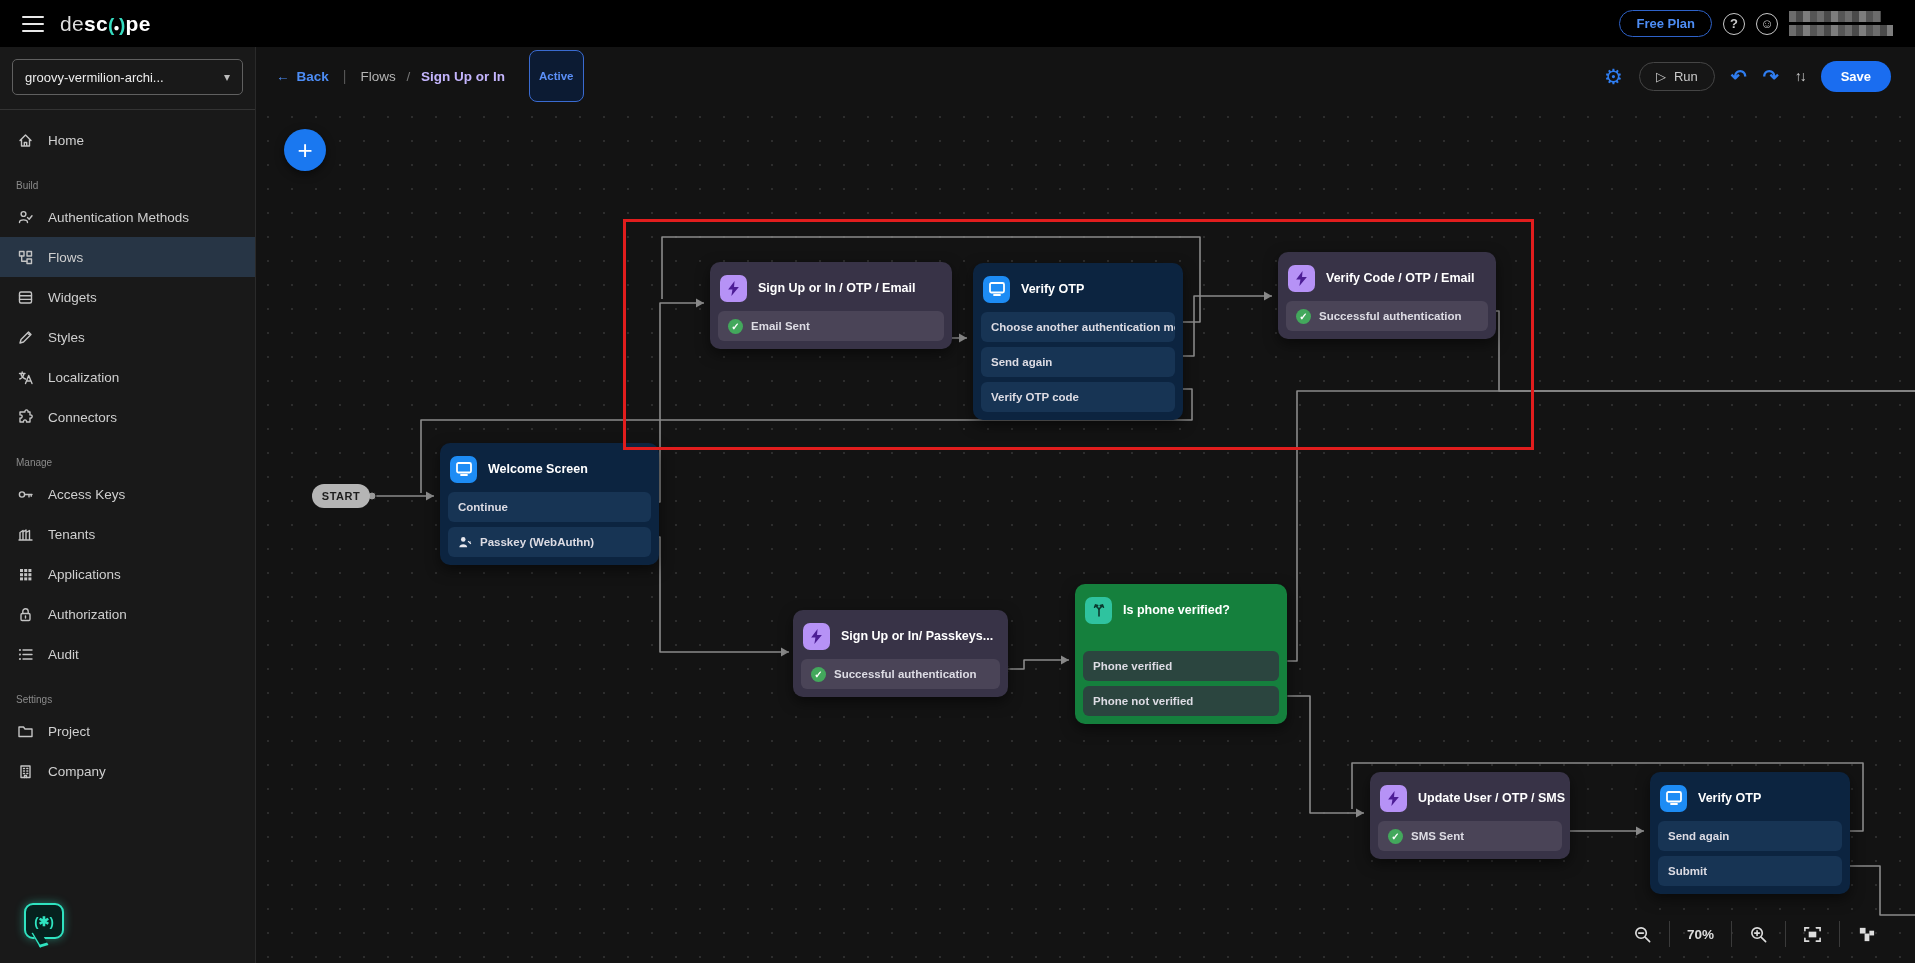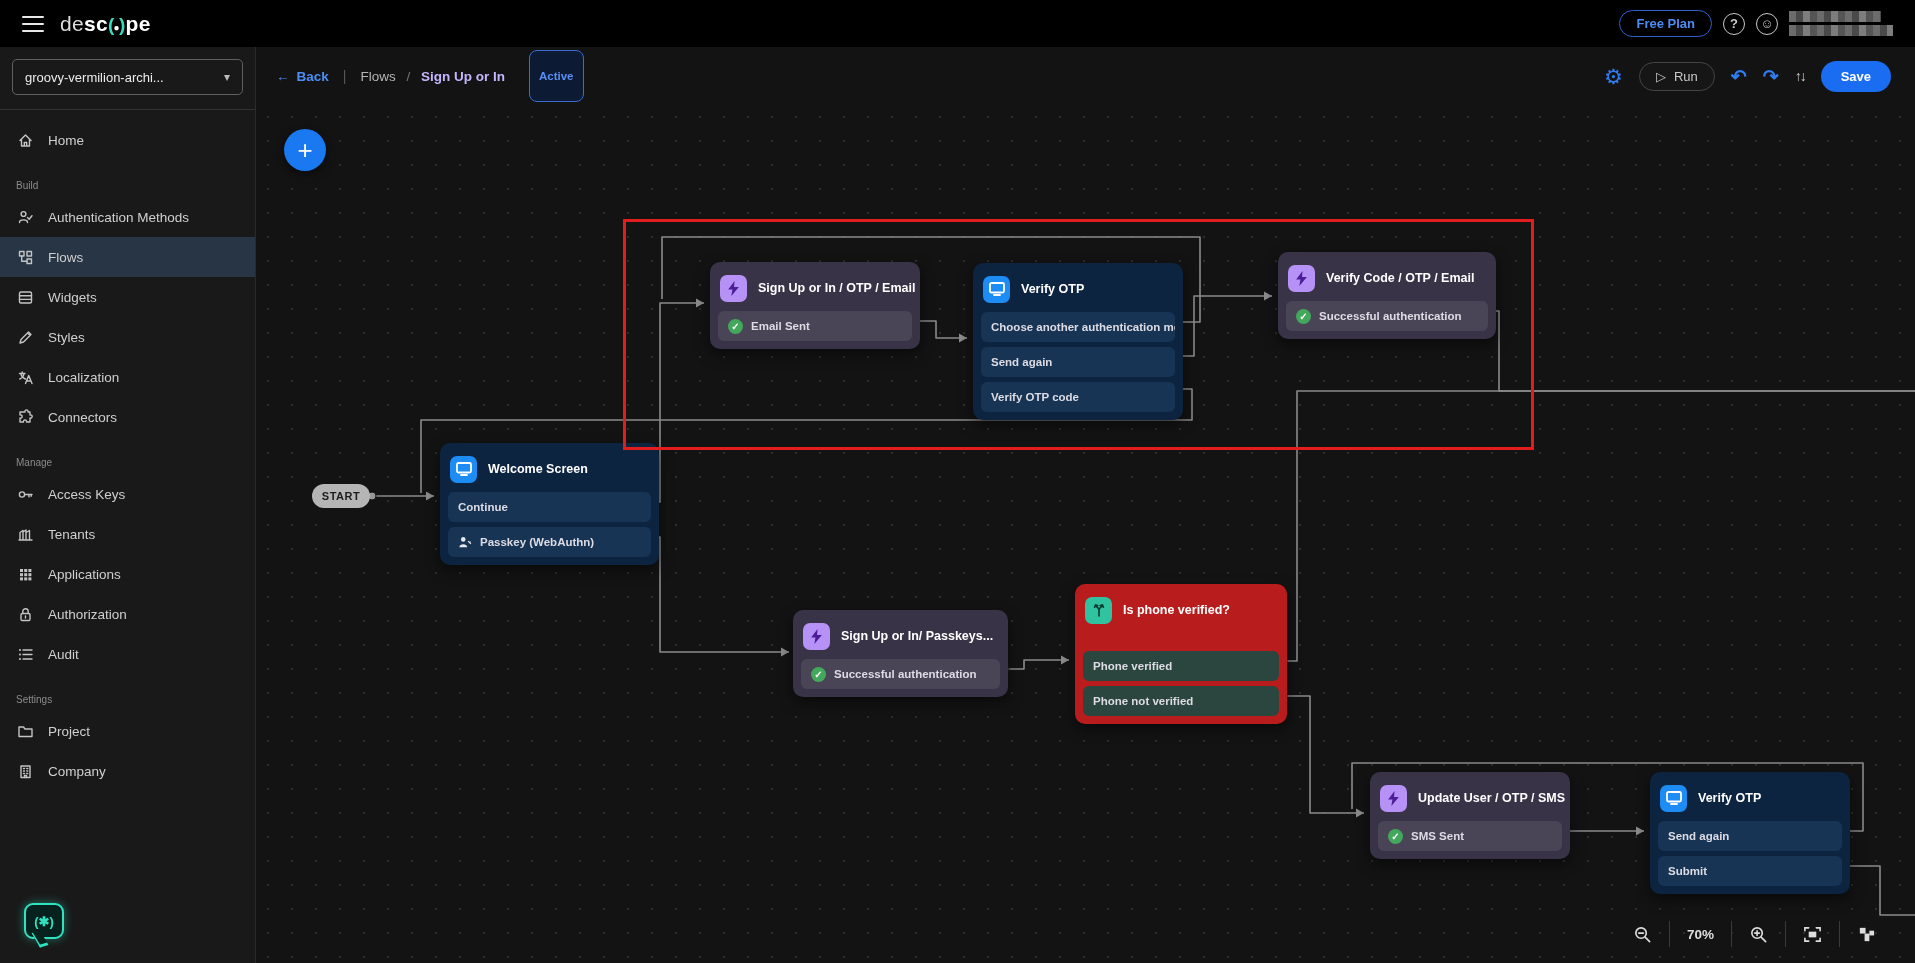--- a/index.html
+++ b/index.html
@@ -81,21 +81,21 @@
   .arrowhead { fill:#8b8b8b; }
 
   .start-pill { position:absolute; left:56px; top:437px; width:58px; height:24px; background:#b5b5b5;
                 border-radius:12px; color:#1d1d1d; font-size:11px; font-weight:800; letter-spacing:.5px;
                 display:flex; align-items:center; justify-content:center; z-index:4; cursor:pointer;}
 
   .node { position:absolute; border-radius:10px; padding:8px; z-index:4; cursor:pointer;
           box-shadow:0 5px 14px rgba(0,0,0,.5);}
   .node.purple { background:#383347; }
   .node.blue   { background:#0c2440; }
-  .node.teal   { background:#b91c1c; }
+  .node.teal   { background:#15803d; }
   .node-head { display:flex; align-items:center; gap:11px; height:36px; padding-left:2px;}
   .node-icon { width:27px; height:27px; border-radius:7px; display:flex; align-items:center; justify-content:center; flex:none;}
   .node.purple .node-icon { background:#b692f6; color:#4c1d95; }
   .node.blue   .node-icon { background:#1d8cf5; color:#fff; }
   .node.teal   .node-icon { background:#2fc39f; color:#0b3a2f; }
   .node-title { color:#fff; font-size:12.5px; font-weight:700; white-space:nowrap;}
   .node-row { height:30px; border-radius:6px; margin-top:5px; display:flex; align-items:center; gap:8px;
               padding:0 10px; color:#dddce4; font-size:11.5px; font-weight:600; white-space:nowrap; overflow:hidden;}
   .node.purple .node-row { background:#4a4457; }
   .node.blue   .node-row { background:#173454; }
@@ -353,21 +353,21 @@
       <circle cx="749" cy="622" r="4" class="port"></circle>
       <circle cx="1027" cy="614" r="4" class="port"></circle>
       <circle cx="1027" cy="649" r="4" class="port"></circle>
       <circle cx="1307" cy="784" r="4" class="port"></circle>
       <circle cx="1586" cy="784" r="4" class="port"></circle>
       <circle cx="1586" cy="819" r="4" class="port"></circle>
     </svg>
 
   <div class="start-pill">START</div>
   <div id="nodes">
-      <div class="node purple" style="left: 454px; top: 215px; width: 210px;">
+      <div class="node purple" style="left: 454px; top: 215px; width: 242px;">
         <div class="node-head">
           <span class="node-icon">
             <svg width="13" height="15" viewBox="0 0 12 14">
               <path d="M7 0 L1 8 H5 L4 14 L11 5.5 H6.5 Z" fill="currentColor"></path>
             </svg>
           </span>
           <span class="node-title">Sign Up or In / OTP / Email</span>
         </div>
         <div class="node-row">
           <span class="check">✓</span>

